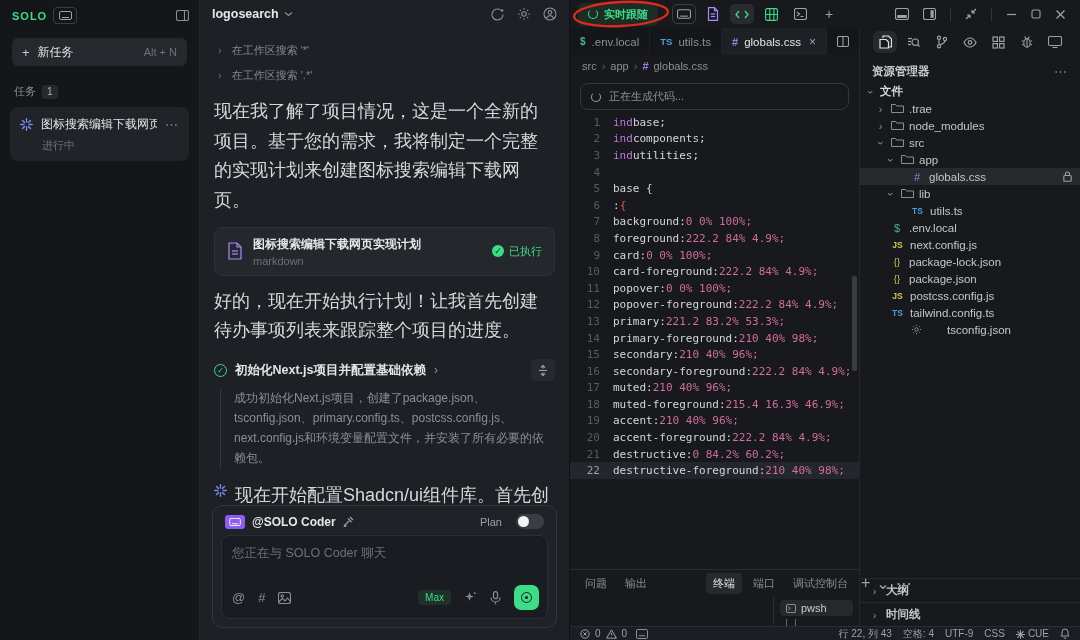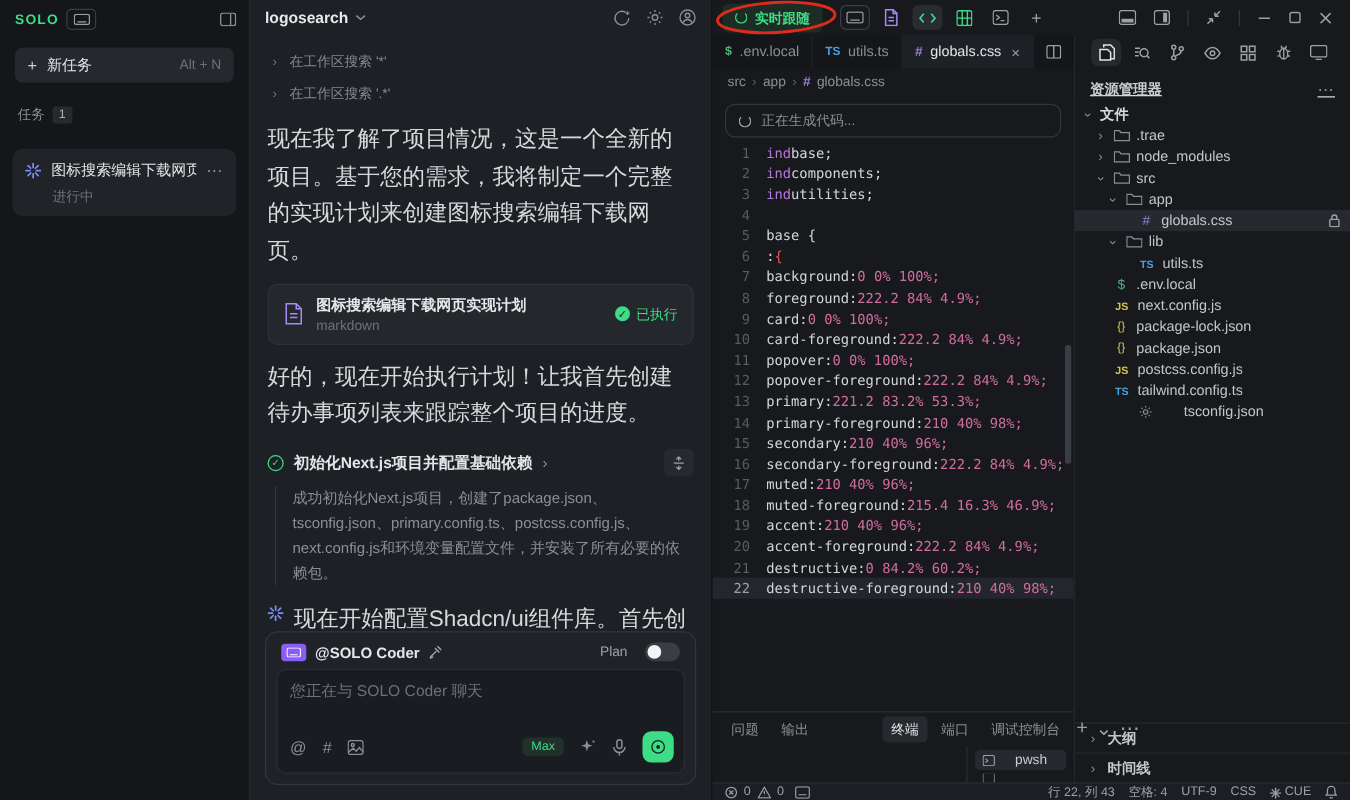--- a/index.html
+++ b/index.html
@@ -11,21 +11,21 @@
   .lsb { width:200px; height:100%; background:#141619; border-right:1px solid #24272b; display:flex; flex-direction:column; flex:none; }
   .lsb-top { display:flex; align-items:center; padding:7px 10px 4px 12px; }
   .solo-label { color:#3ddc86; font-weight:bold; font-size:11px; letter-spacing:1px; }
   .kb-badge { margin-left:6px; width:24px; height:17px; border:1px solid #3a3e44; border-radius:4px; display:flex; align-items:center; justify-content:center; color:#9da1a6; }
   .lsb-top .spacer { flex:1; }
   .icon-btn { color:#8b8f95; display:flex; align-items:center; justify-content:center; cursor:pointer; background:none; border:none; }
   .new-task { margin:10px 12px 0; height:28px; background:#25282d; border-radius:6px; display:flex; align-items:center; padding:0 10px; font-size:12px; color:#e2e4e6; cursor:pointer; }
   .new-task .sc { margin-left:auto; color:#6d7177; font-size:11px; }
   .tasks-hdr { margin:18px 14px 4px; display:flex; align-items:center; gap:6px; font-size:11px; color:#8b8f95; }
   .tasks-count { background:#26292e; border-radius:3px; padding:0 5px; font-size:10px; color:#aeb2b7; line-height:14px; }
-  .task-card { margin:16px 10px; background:#202327; border-radius:8px; padding:9px 10px 8px; cursor:pointer; }
+  .task-card { margin:4px 10px; background:#202327; border-radius:8px; padding:9px 10px 8px; cursor:pointer; }
   .task-card .r1 { display:flex; align-items:center; gap:8px; }
   .task-title { font-size:12px; color:#e2e4e6; flex:1; white-space:nowrap; overflow:hidden; }
   .task-status { margin:5px 0 0 22px; font-size:11px; color:#6d7177; }
   .dots { color:#8b8f95; font-size:13px; letter-spacing:1px; }
 
   
   .chat { width:370px; height:100%; background:#1d2024; border-right:1px solid #101214; display:flex; flex-direction:column; flex:none;justify-content:flex-end; }
   .chat-hdr { height:28px; display:flex; align-items:center; padding:0 12px; flex:none; }
   .agent-name { font-size:12.5px; font-weight:bold; color:#e6e8ea; }
   .chat-hdr .chev { margin-left:5px; color:#8b8f95; }
@@ -118,29 +118,29 @@
   .vscroll { position:absolute; right:2px; top:200px; width:5px; height:95px; background:#3a3e44; border-radius:2px; }
   
   .term { height:57px; border-top:1px solid #2a2d32; flex:none; position:relative; }
   .term-tabs { height:26px; display:flex; align-items:center; gap:4px; padding:0 8px; }
   .ttab { font-size:11px; color:#8b8f95; padding:3px 7px; border-radius:4px; cursor:pointer; white-space:nowrap; }
   .ttab.active { background:#26292e; color:#e2e4e6;margin-left:48px; }
   .term-tabs .extra { color:#9da1a6; margin-left:2px; cursor:pointer; }
   .term-body { padding:4px 10px; font-family:"DejaVu Sans Mono", monospace; font-size:11.5px; color:#d7d9dc; white-space:nowrap; }
   .cursor-blk { display:inline-block; width:7px; height:12px; border:1px solid #9da1a6; vertical-align:-2px; margin-left:1px; }
   .term-side { position:absolute; right:0; top:27px; bottom:0; width:86px; border-left:1px solid #2a2d32; overflow:hidden; }
-  .shell-item { margin:3px 6px 0; background:#26292e; border-radius:4px; padding:2px 6px; display:flex; align-items:center; gap:16px; font-size:11px; color:#c9cccf; cursor:pointer; }
+  .shell-item { margin:3px 6px 0; background:#26292e; border-radius:4px; padding:2px 6px; display:flex; align-items:center; gap:5px; font-size:11px; color:#c9cccf; cursor:pointer; }
   .shell-item.ghost { background:transparent; color:#6d7177; height:7px; overflow:hidden; }
 
   
   .rsb { width:220px; display:flex; flex-direction:column; min-height:0; background:#17191d; }
   .activity { height:28px; display:flex; align-items:center; justify-content:space-between; padding:0 13px; flex:none; color:#9da1a6; }
   .act-ic { width:24px; height:22px; display:flex; align-items:center; justify-content:center; border-radius:6px; cursor:pointer; }
   .act-ic.active { background:#26292e; color:#e2e4e6; }
-  .exp-hdr { display:flex; align-items:flex-start; padding:8px 12px 4px; flex:none;text-decoration:underline; }
+  .exp-hdr { display:flex; align-items:flex-start; padding:8px 12px 4px; flex:none; }
   .exp-title { font-size:11.5px; font-weight:bold; color:#c9ccd0; flex:1; }
   .tree { flex:none; }
   .tree-row { height:17px; display:flex; align-items:center; gap:5px; font-size:11.5px; color:#c3c6ca; cursor:pointer; padding-right:8px; }
   .tree-row.selected { background:#26292e; }
   .tw { width:9px; color:#8b8f95; font-size:11px; flex:none; text-align:center; }
   .tw.open { display:inline-block; transform:rotate(90deg); }
   .fi { flex:none; display:flex; align-items:center; justify-content:center; width:14px; color:#8b8f95; }
   .fi.txt { font-size:8.5px; font-weight:bold; width:15px; }
   .fi.ts { color:#4a9eda; } .fi.js { color:#d4c54b; } .fi.json { color:#d4c54b; font-size:9.5px; }
   .fi.env { color:#4db380; font-size:11px; } .fi.css { color:#9d7cd8; font-size:11px; }

